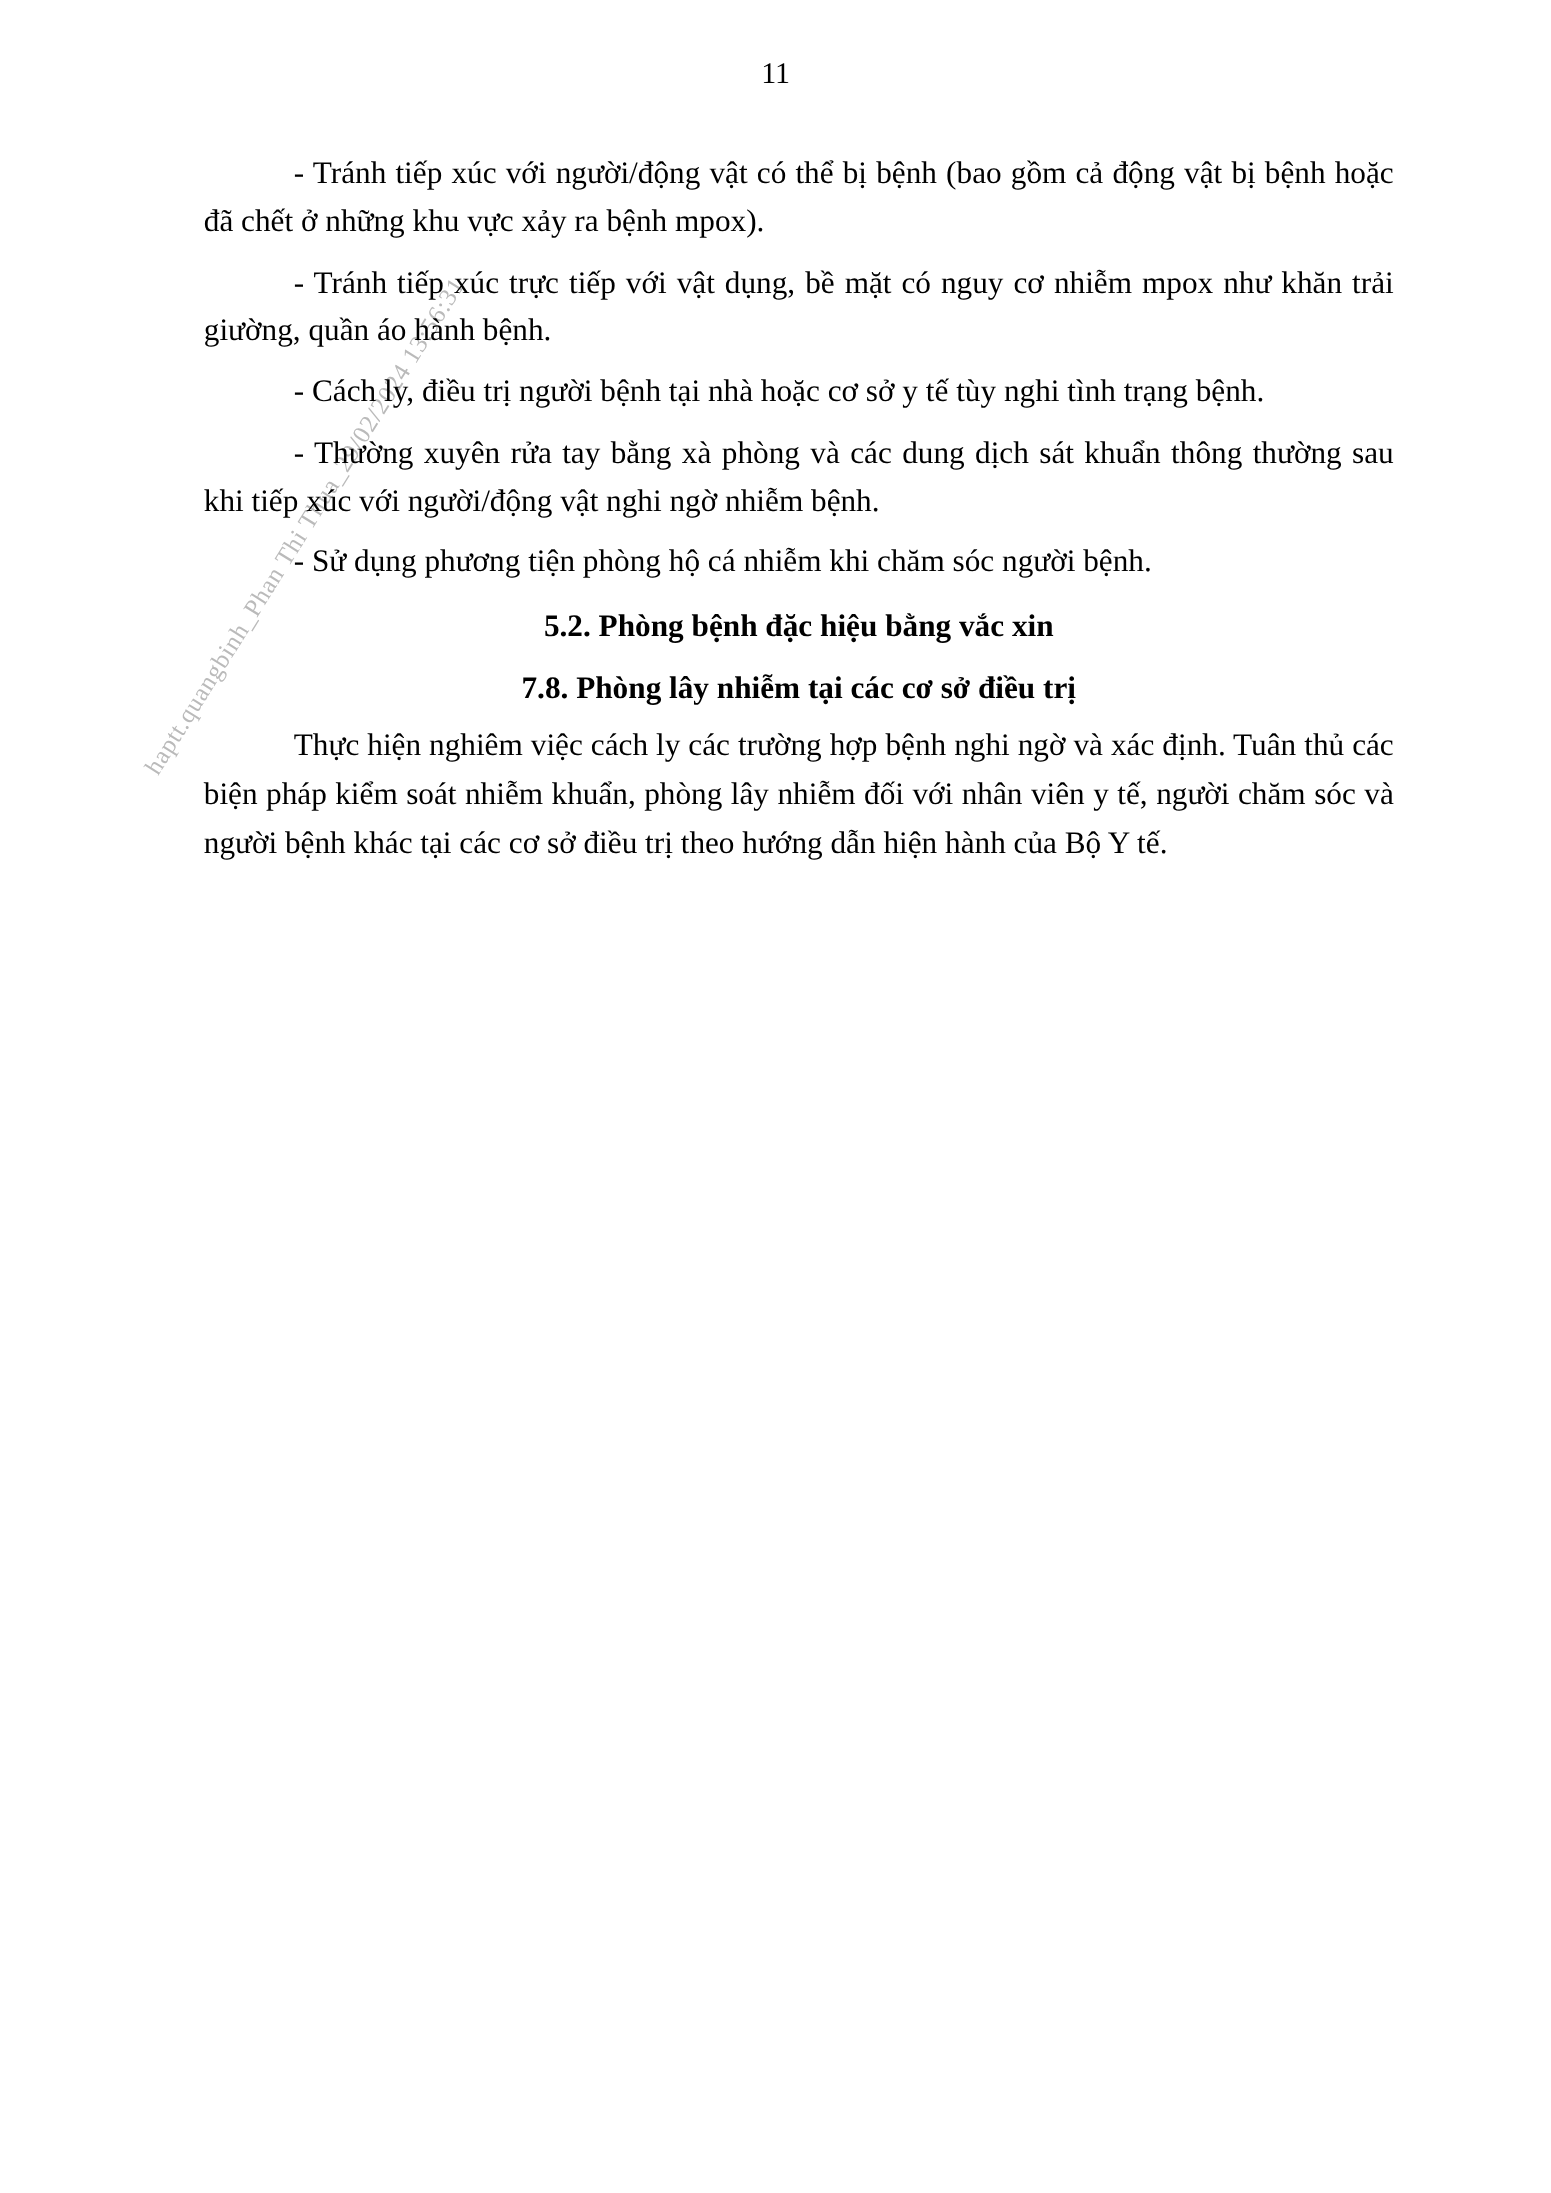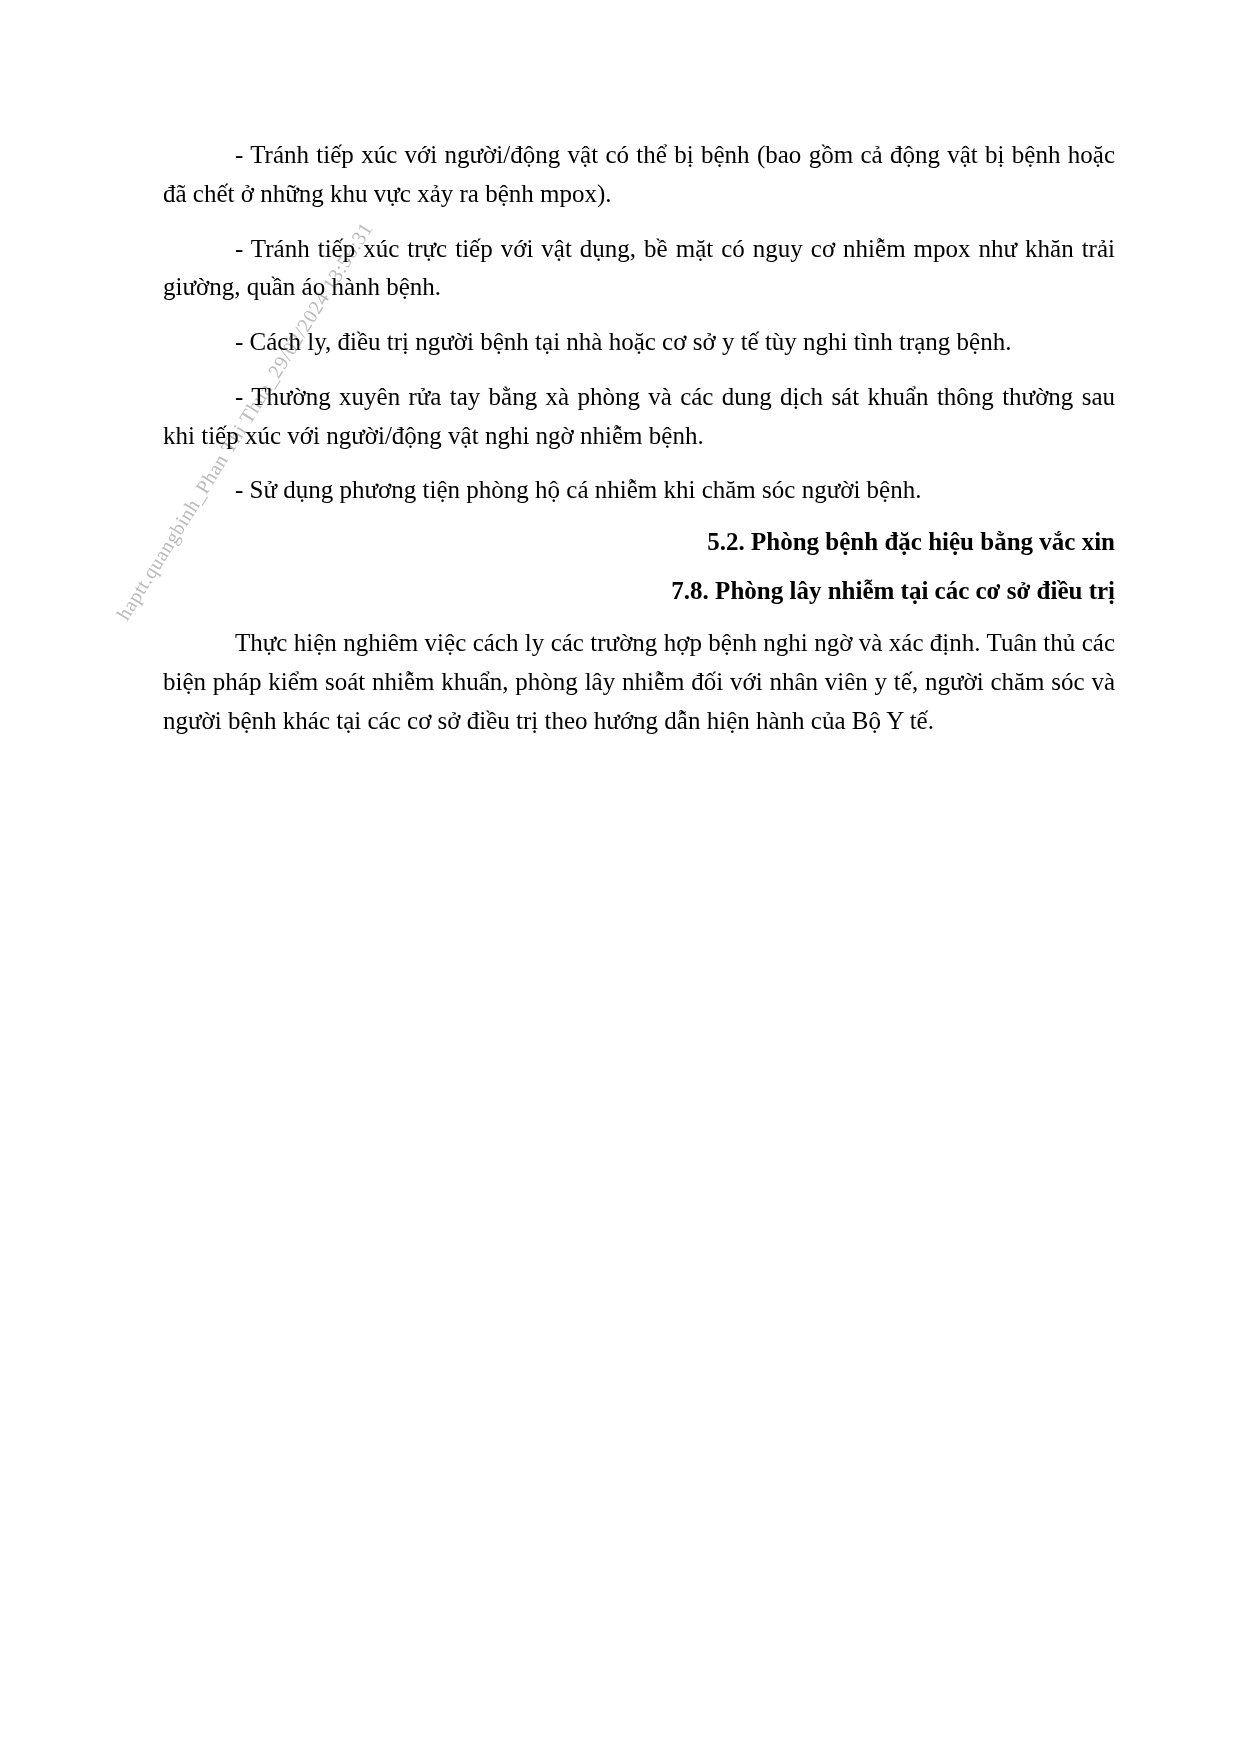--- a/index.html
+++ b/index.html
@@ -41,40 +41,41 @@
     pointer-events: none;
   }
   .content {
     position: absolute;
     top: 120px;
     left: 163px;
     width: 952px;
     z-index: 2;
   }
   .content p.body-par {
-    margin: 16px 0 10px 0;
+    margin: 0 0 10px 0;
     font-size: 25px;
     line-height: 1.55;
     text-align: justify;
     text-indent: 72px;
   }
   .content h2.section-heading {
     margin: 14px 0 10px 0;
     font-size: 25px;
     line-height: 1.4;
     font-weight: bold;
-    text-align: right;
+    text-align: center;
     text-indent: 0;
   }
 </style>
 </head>
 <body>
 
 <div class="page">
 
+  <div class="page-number">11</div>
 
   <div class="watermark">haptt.quangbinh_Phan Thi Thua_29/02/2024 13:56:31</div>
 
   <div class="content">
 
     <p class="body-par">- Tránh tiếp xúc với người/động vật có thể bị bệnh (bao gồm cả động vật bị bệnh hoặc đã chết ở những khu vực xảy ra bệnh mpox).</p>
 
     <p class="body-par">- Tránh tiếp xúc trực tiếp với vật dụng, bề mặt có nguy cơ nhiễm mpox như khăn trải giường, quần áo hành bệnh.</p>
 
     <p class="body-par">- Cách ly, điều trị người bệnh tại nhà hoặc cơ sở y tế tùy nghi tình trạng bệnh.</p>

